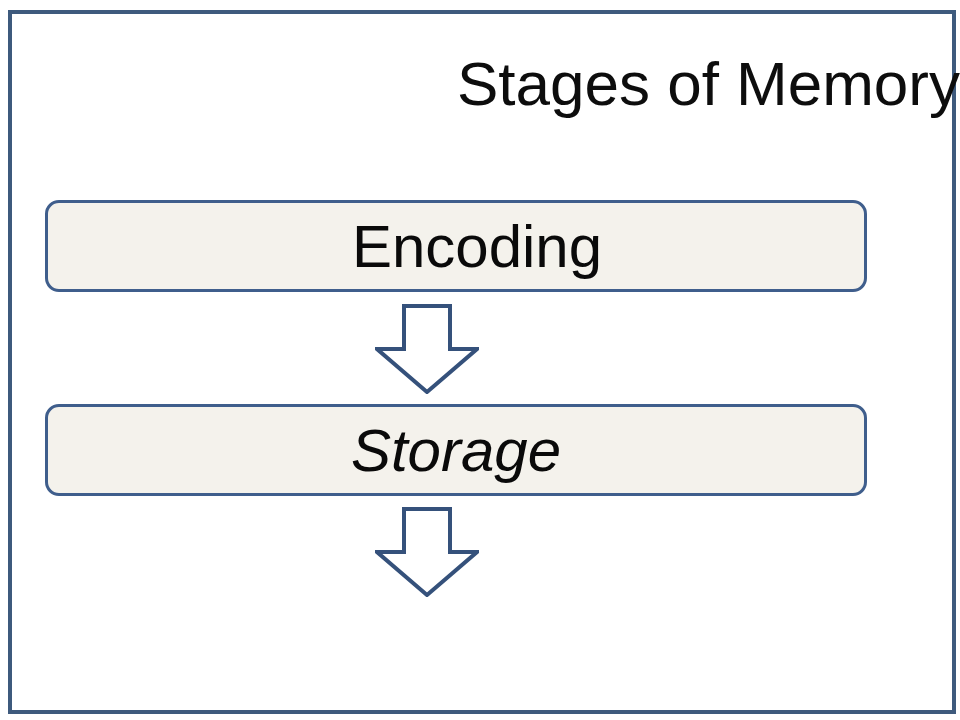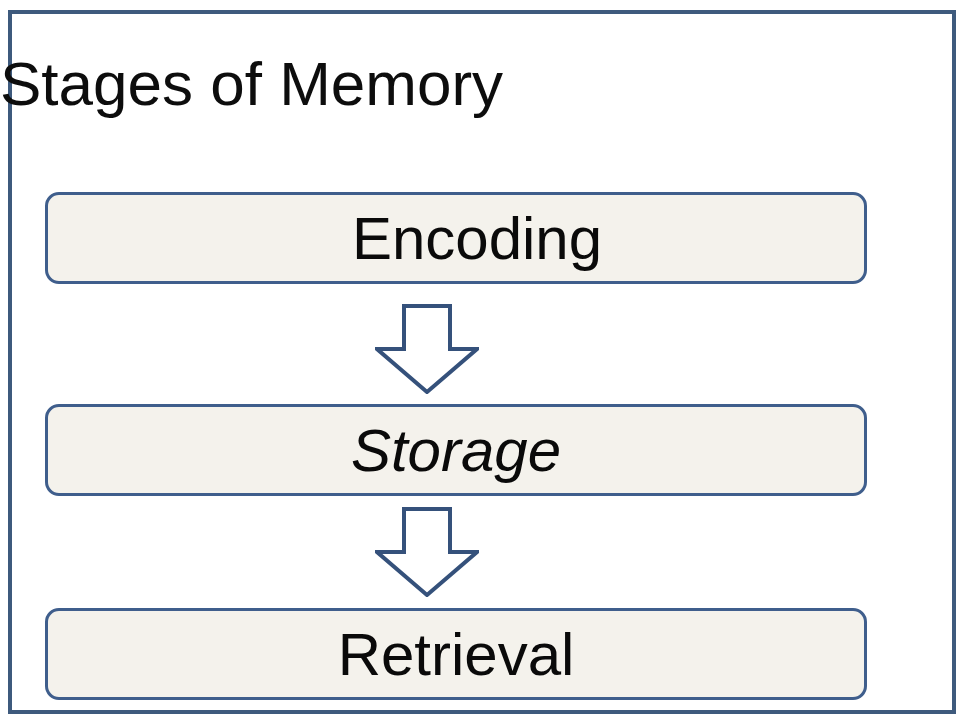--- a/index.html
+++ b/index.html
@@ -27,40 +27,40 @@
     position: absolute;
     left: 8px; top: 10px;
     width: 948px; height: 704px;
     border: 4px solid var(--frame-border);
     background: transparent;
   }
   .slide-title {
     position: absolute;
     left: 0; top: 48px;
     width: 960px;
-    text-align: left;
+    text-align: right;
     font-size: 62px;
     line-height: 72px;
     color: var(--title-color);
     letter-spacing: 0;
   }
   .stage-box {
     position: absolute;
     left: 45px;
     width: 822px; height: 92px;
     background: var(--box-fill);
     border: 3px solid var(--box-border);
     border-radius: 14px;
     display: flex;
     align-items: center;
     justify-content: center;
     font-size: 60px;
     color: var(--label-color);
   }
-  .stage-box.pos-0 { top: 192px; padding-left: 42px; }
+  .stage-box.pos-0 { top: 200px; padding-left: 42px; }
   .stage-box.pos-1 { top: 404px; font-style: italic; }
   .stage-box.pos-2 { top: 608px; }
   .down-arrow {
     position: absolute;
     left: 375px;
     width: 104px; height: 90px;
     color: var(--arrow-blue);
   }
   .down-arrow.pos-0 { top: 304px; }
   .down-arrow.pos-1 { top: 507px; }
@@ -87,16 +87,13 @@
   <div class="stage-box pos-1">
     <span>Storage</span>
   </div>
 
   <div class="down-arrow pos-1">
     <svg viewBox="0 0 104 90" aria-hidden="true">
       <path d="M 29 2 L 75 2 L 75 45 L 102 45 L 52 88 L 2 45 L 29 45 Z" fill="#ffffff" stroke="currentColor" stroke-width="4" stroke-linejoin="miter"></path>
     </svg>
   </div>
 
-  <div class="stage-box pos-2">
-    <span>Retrieval</span>
-  </div>
 </div>
 
 </body></html>

